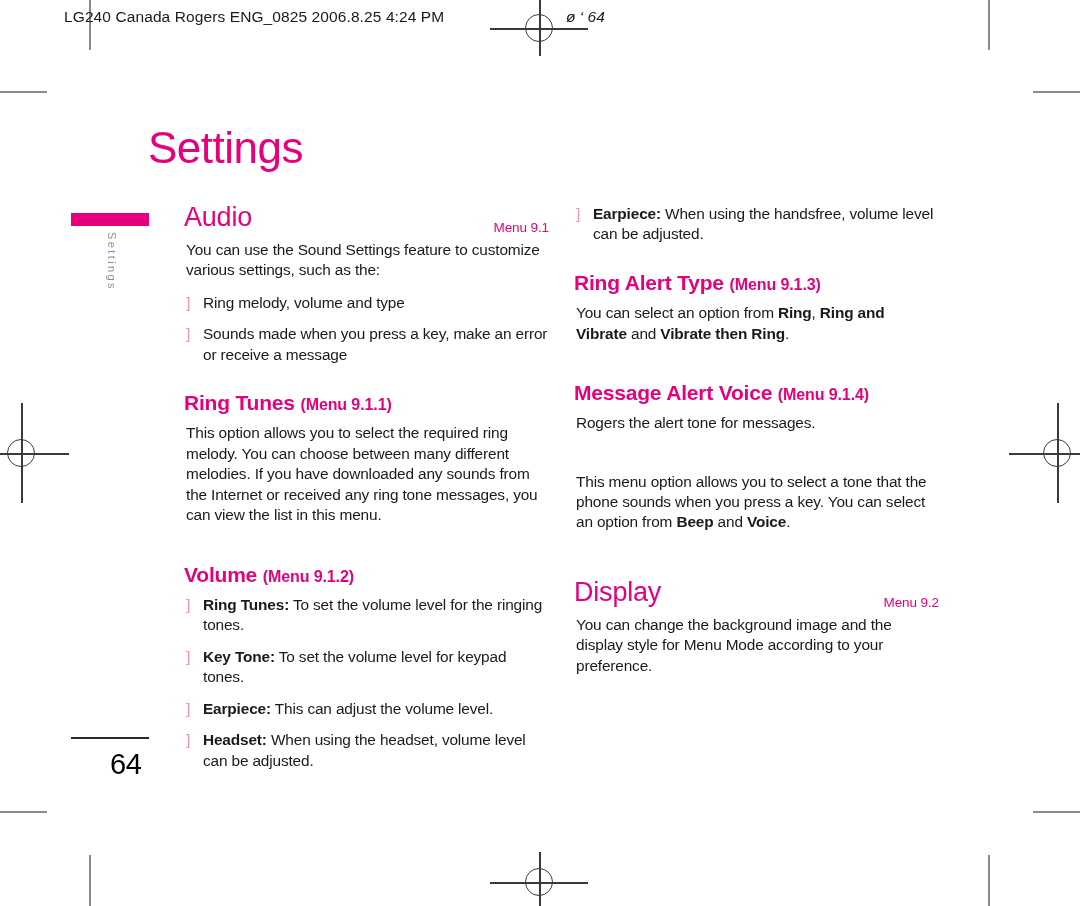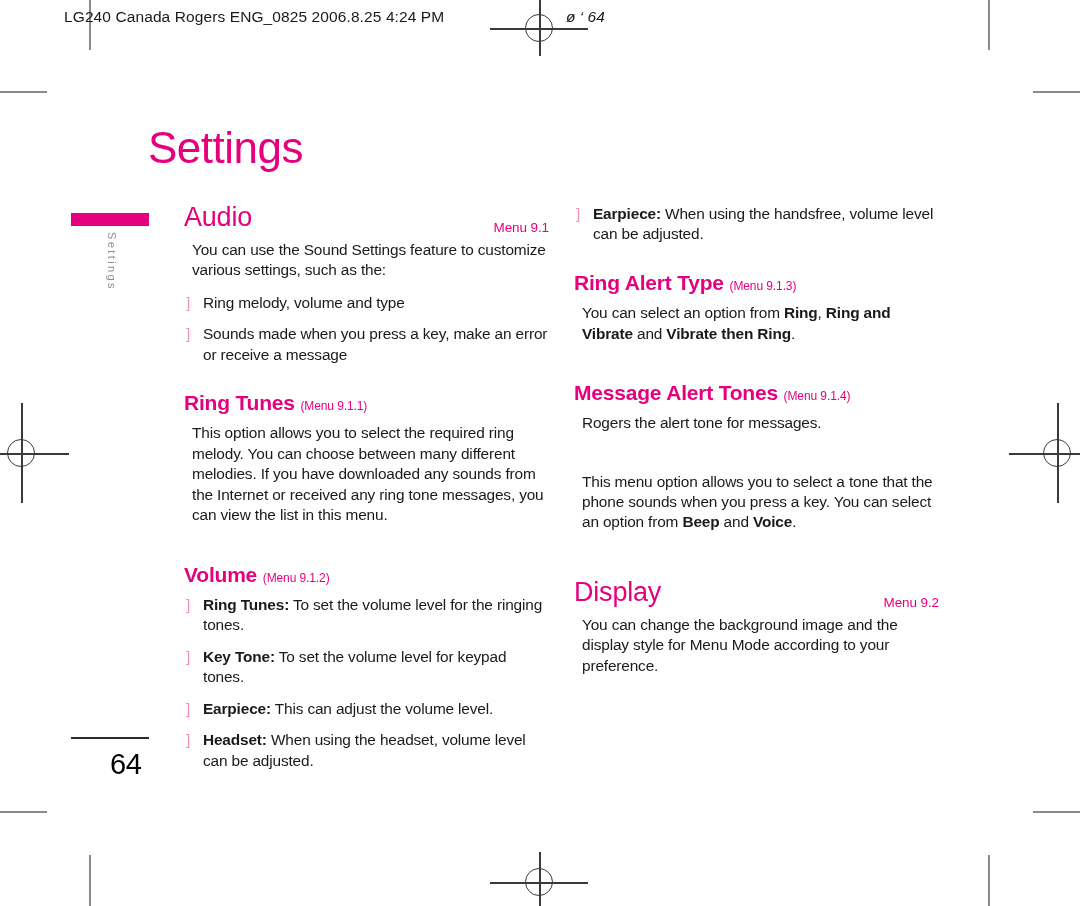--- a/index.html
+++ b/index.html
@@ -137,29 +137,29 @@
   }
   .h2 {
     font-size: 21px;
     color: #e5007e;
     font-weight: bold;
     line-height: 1.05;
     letter-spacing: -0.2px;
     margin: 0 0 9px 0;
   }
   .h2 .menu-inline {
-    font-size: 12px;
-    font-weight: normal;
+    font-size: 16px;
+    font-weight: bold;
     letter-spacing: -0.1px;
     margin-top: 24px;
   }
 
   
   p.body {
-    margin: 0 0 12px 8px;
+    margin: 0 0 12px 2px;
     font-size: 15.4px;
     line-height: 1.33;
     color: #1a1a1a;
     letter-spacing: -0.15px;
   }
   ul.bullets {
     list-style: none;
     margin: 0 0 4px 0;
     padding: 0;
   }
@@ -316,21 +316,21 @@
 
   <div class="h2">
     <span>Ring Alert Type</span>
     <span class="menu-inline">(Menu 9.1.3)</span>
   </div>
   <p class="body"><span>You can select an option from </span><span class="b">Ring</span><span>, </span><span class="b">Ring and Vibrate</span><span> and </span><span class="b">Vibrate then Ring</span><span>.</span></p>
 
   <div class="gap-md"></div>
 
   <div class="h2">
-    <span>Message Alert Tones</span>
+    <span>Message Alert Voice</span>
     <span class="menu-inline">(Menu 9.1.4)</span>
   </div>
   <p class="body">Rogers the alert tone for messages.</p>
 
   <div class="gap-md"></div>
 
   <p class="body"><span>This menu option allows you to select a tone that the phone sounds when you press a key. You can select an option from </span><span class="b">Beep</span><span> and </span><span class="b">Voice</span><span>.</span></p>
 
   <div class="gap-lg"></div>
 

